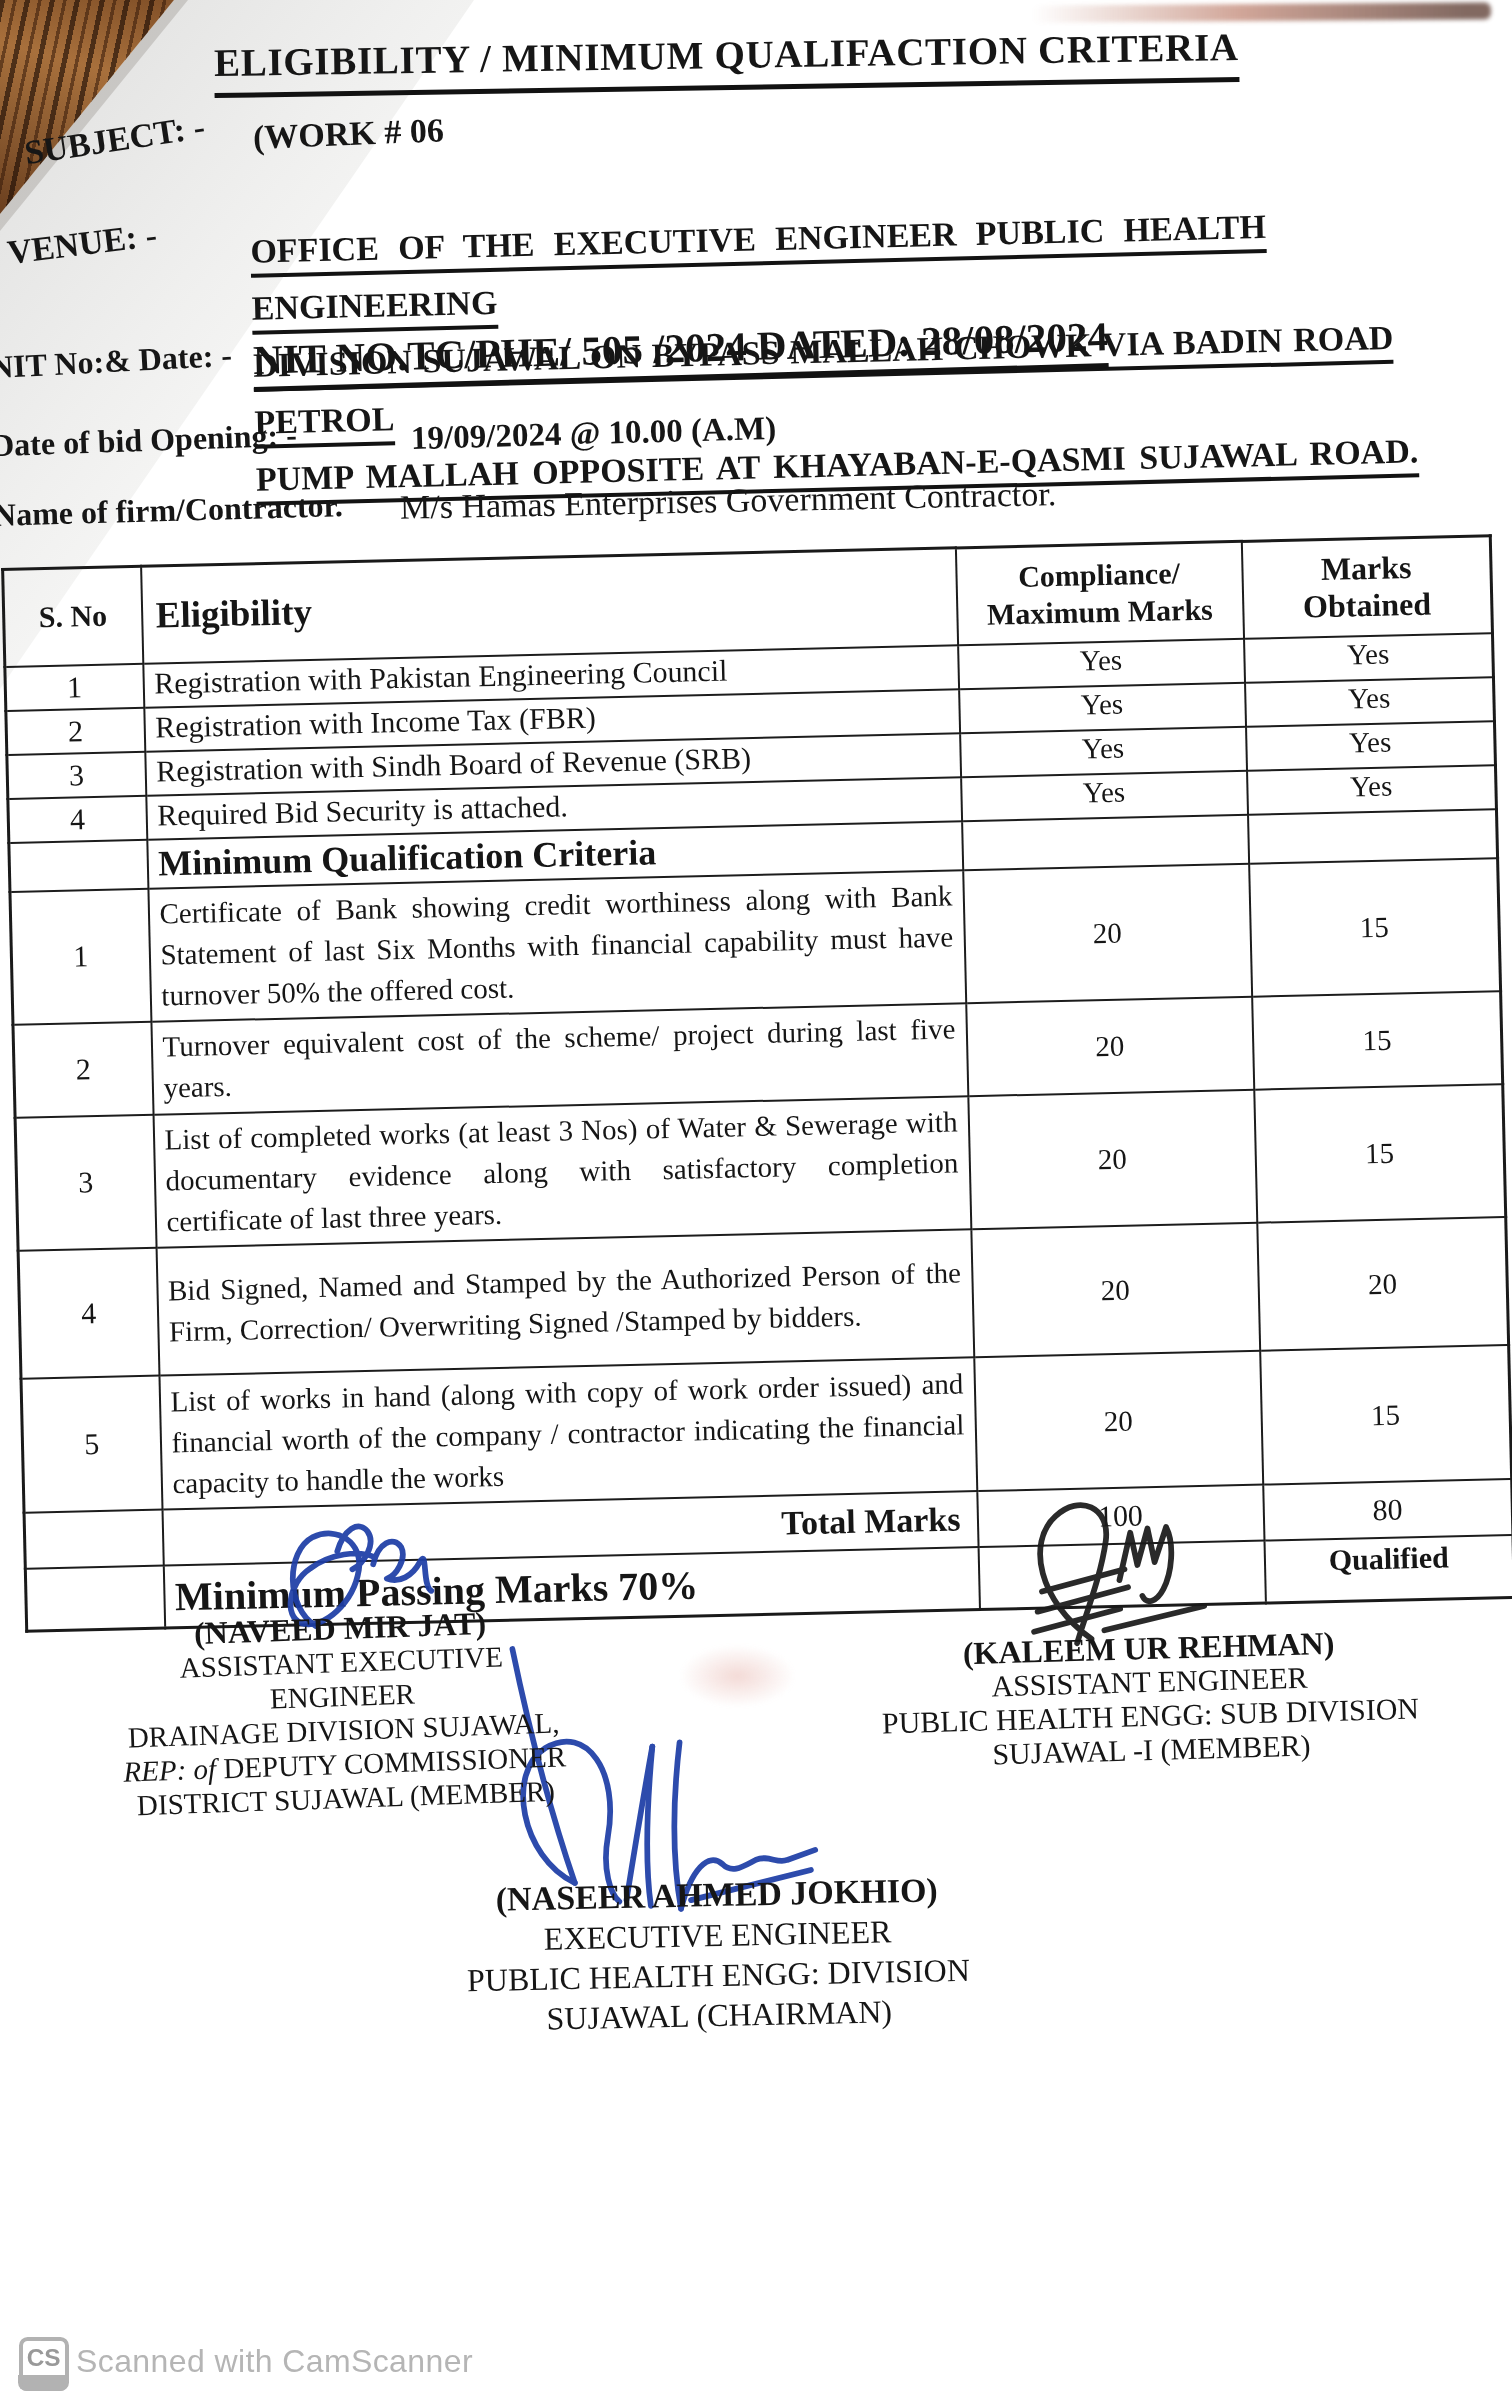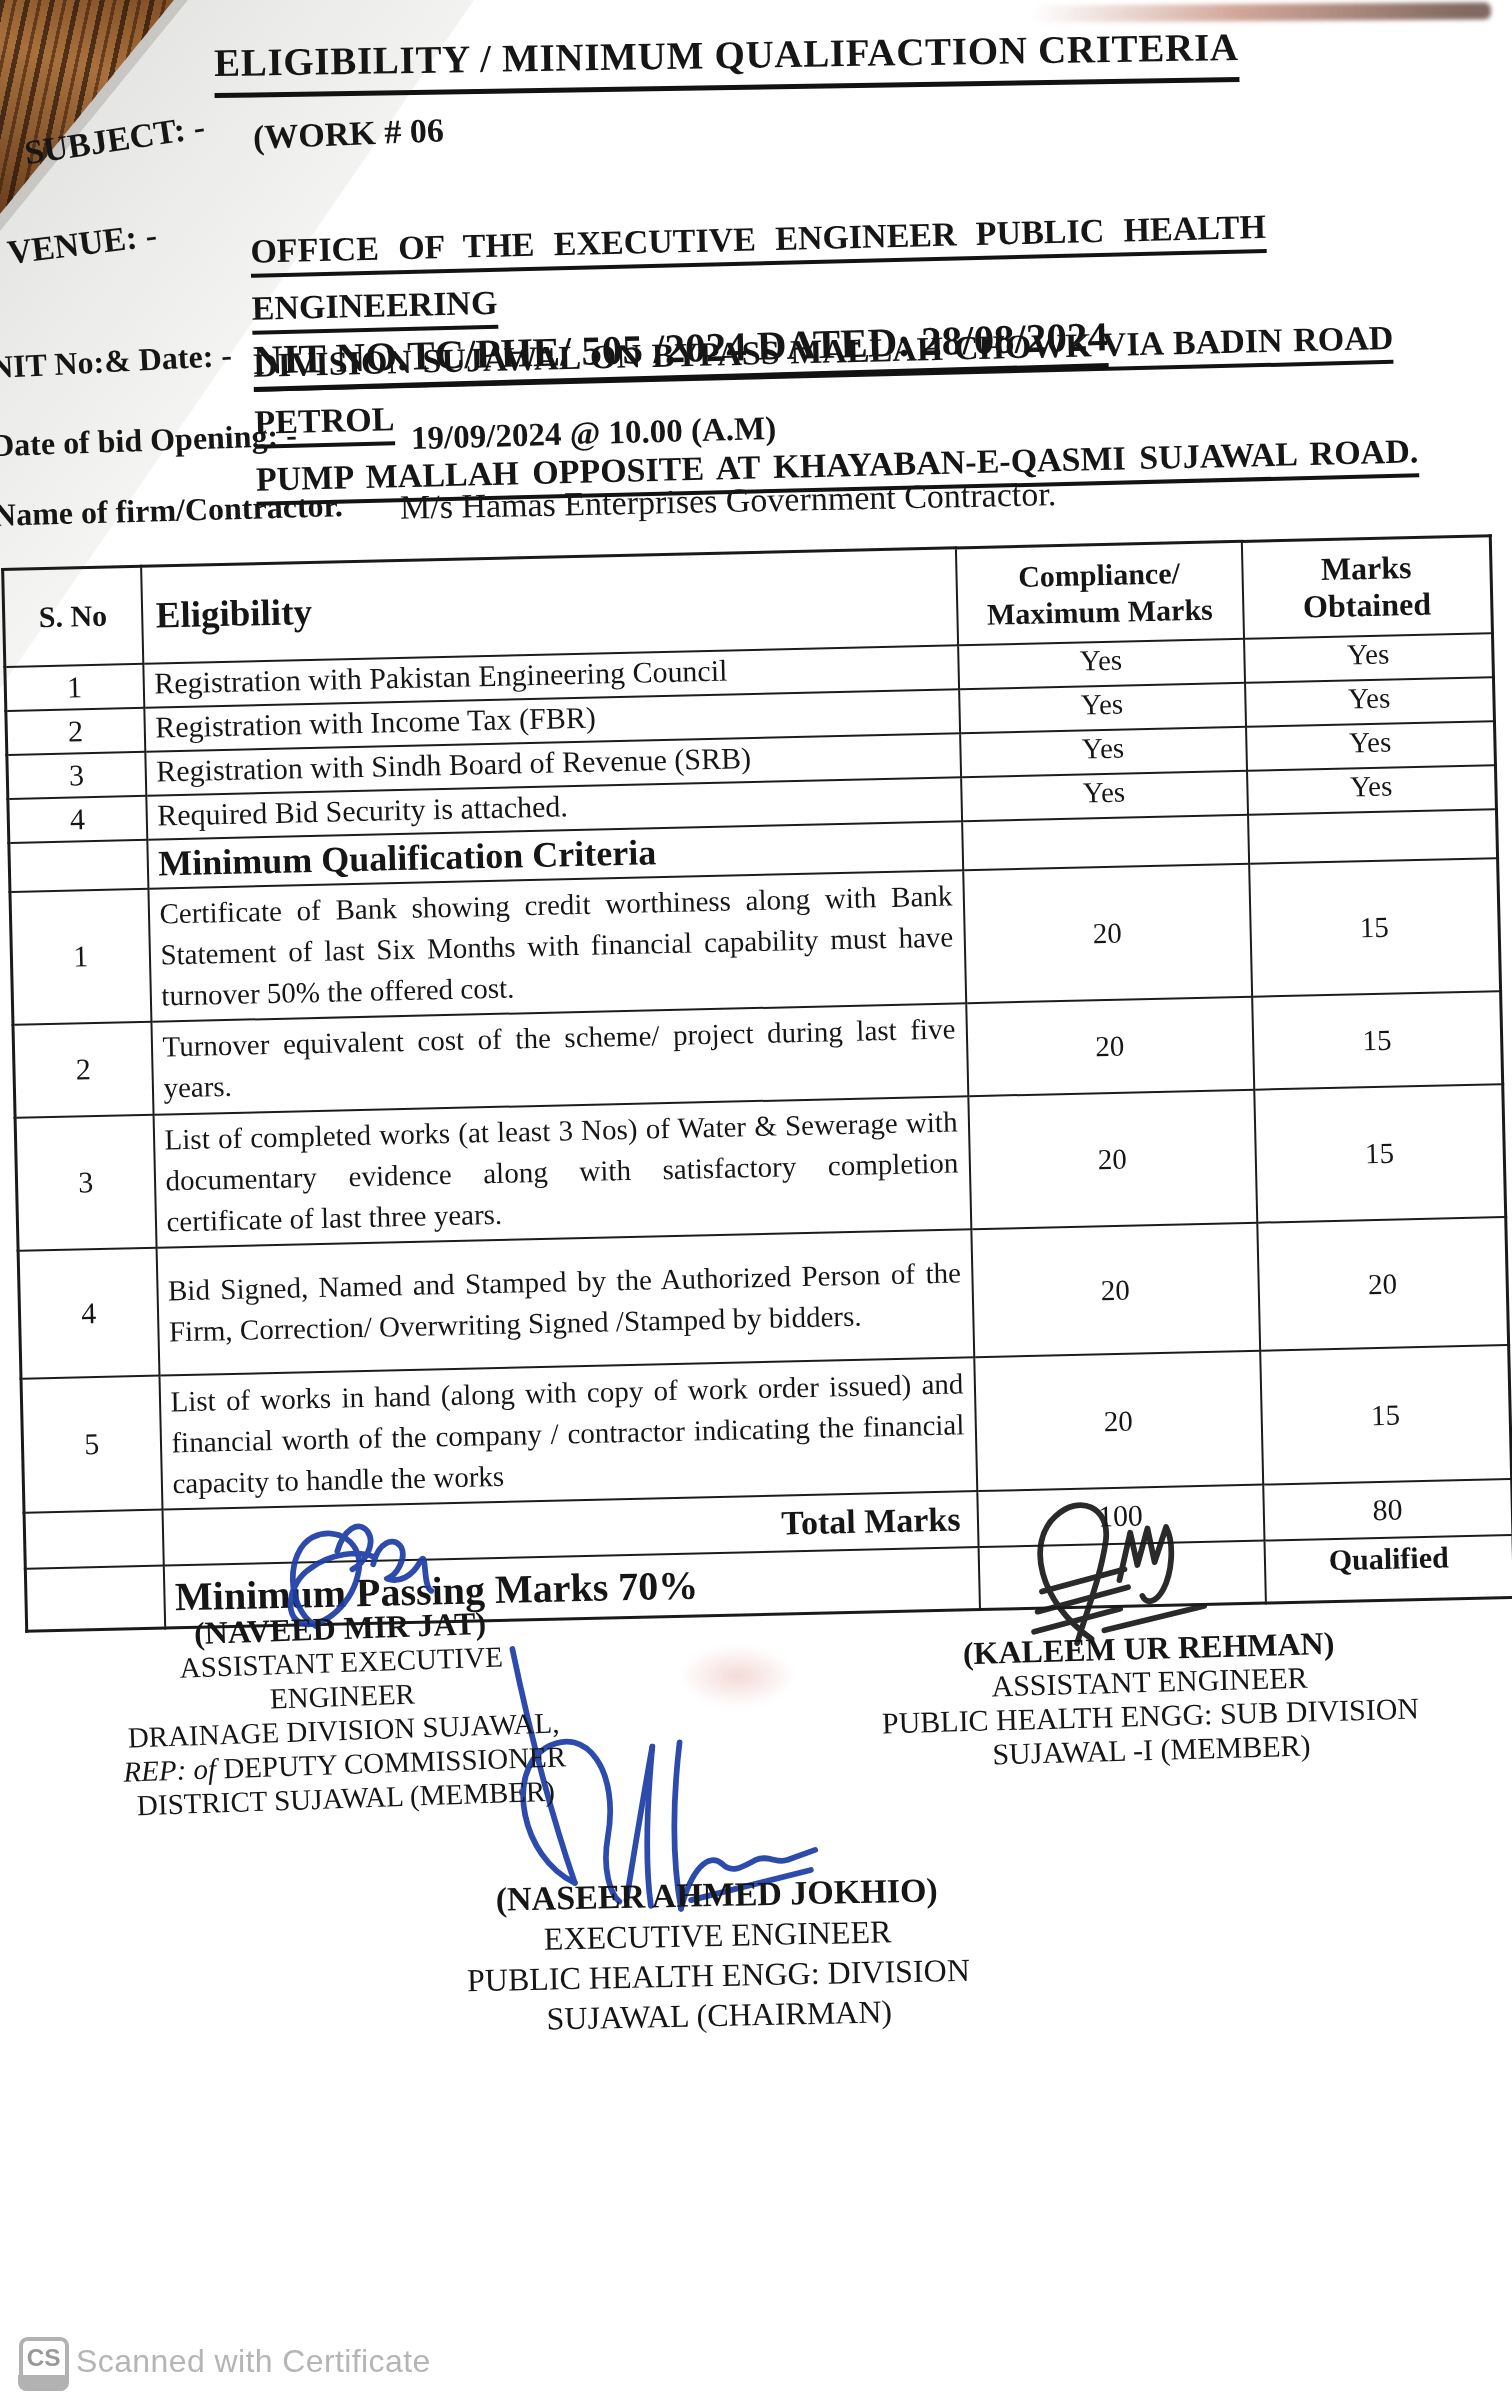--- a/index.html
+++ b/index.html
@@ -276,16 +276,16 @@
     <div class="b nm">(NASEER AHMED JOKHIO)</div>
     <div>EXECUTIVE ENGINEER</div>
     <div>PUBLIC HEALTH ENGG: DIVISION</div>
     <div>SUJAWAL (CHAIRMAN)</div>
   </div>
 
   <div class="abs cs-badge">
     <span>CS</span>
     <div class="tab"></div>
   </div>
-  <div class="abs cs-text">Scanned with Certificate</div>
+  <div class="abs cs-text">Scanned with CamScanner</div>
 
 </div>
 
 
 </body></html>

